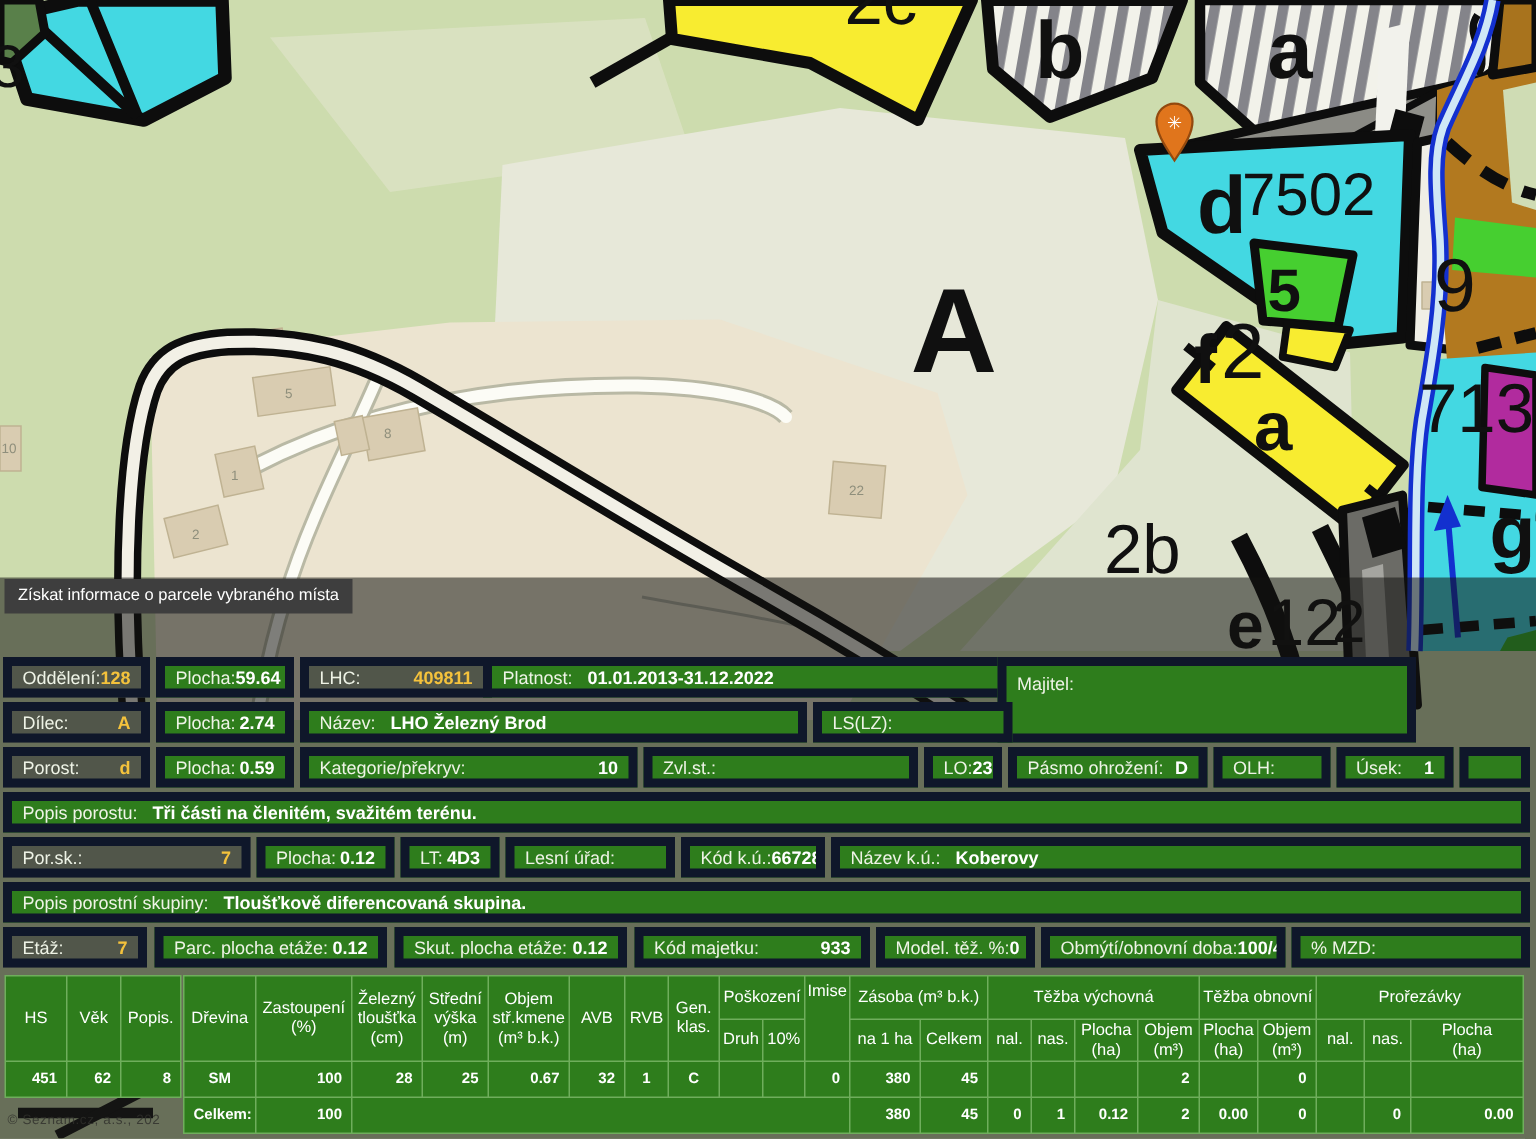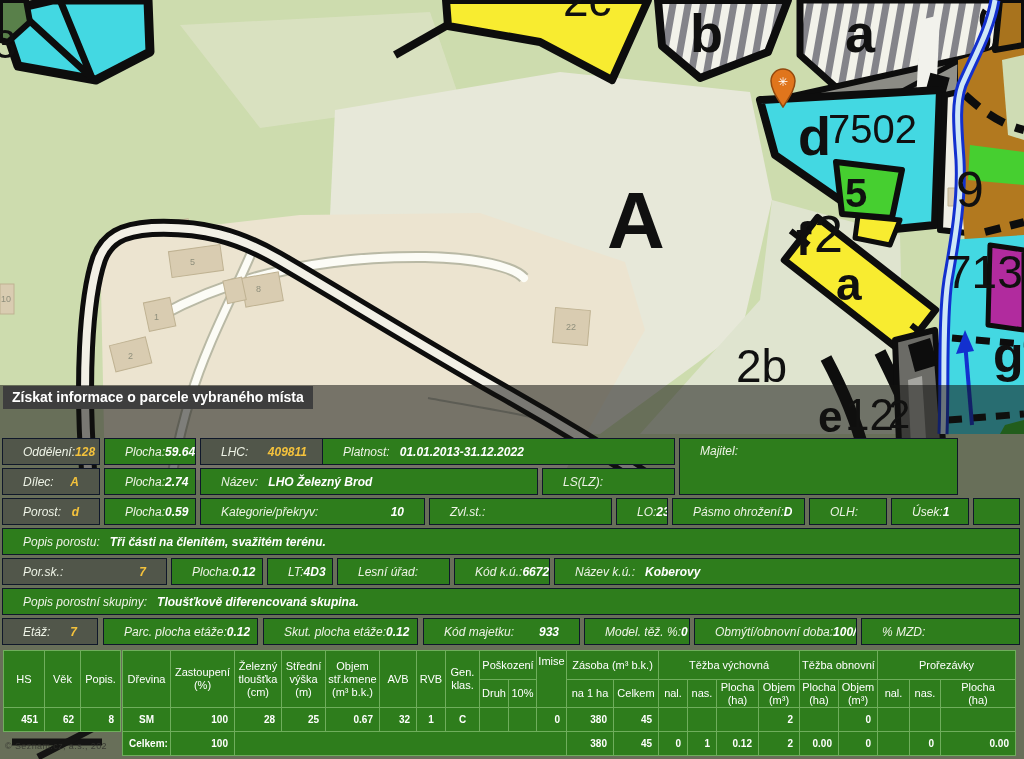--- a/index.html
+++ b/index.html
@@ -2,26 +2,26 @@
 <html><head>
 <meta charset="utf-8">
 <style>
   html,body{margin:0;padding:0;background:#222;}
   #stage{position:relative;width:1024px;height:759px;overflow:hidden;
          font-family:"Liberation Sans",sans-serif;background:#cddcae;}
   #map-svg{position:absolute;left:0;top:0;z-index:0;}
   #dim{position:absolute;left:0;top:385px;width:1024px;height:374px;
        background:rgba(18,18,16,0.54);z-index:1;}
   #tooltip{position:absolute;left:3px;top:386px;height:17px;z-index:3;
-           background:#3e3e3e;color:#fff;font-size:14px;line-height:17px;
-           padding:3px 9px;white-space:nowrap;font-weight:bold;}
+           background:#3e3e3e;color:#fff;font-size:11px;line-height:17px;
+           padding:3px 9px;white-space:nowrap;}
   .cell{position:absolute;height:27px;z-index:2;background:#2e7d1c;
-        border:1px solid #0f172a;box-sizing:border-box;display:flex;
+        border:6px solid #0f172a;box-sizing:border-box;display:flex;
         align-items:center;justify-content:space-between;
-        padding:0 20px;font-size:12px;color:#eef3e6;white-space:nowrap;overflow:hidden;font-style:italic;}
+        padding:0 7px;font-size:12px;color:#eef3e6;white-space:nowrap;overflow:hidden;}
   .cell .lbl{font-weight:400;}
   .cell .val{font-weight:700;color:#ffffff;}
   .cell.gray{background:#51564a;}
   .cell.gray .val{color:#f4c23c;}
   .cell.vleft{justify-content:flex-start;}
   .cell.vleft .val{margin-left:10px;}
   .cell.tall{height:57px;align-items:flex-start;padding-top:5px;}
   .tbl{position:absolute;z-index:2;display:grid;gap:1px;background:#6fae5c;
        padding:1px;box-sizing:content-box;}
   #tblA{left:3px;top:650px;grid-template-columns:40px 35px 39px;
@@ -176,21 +176,21 @@
       <span class="val">59.64</span>
     </div>
 <div class="cell gray" style="left:200px;top:438px;width:128px">
       <span class="lbl">LHC:</span>
       <span class="val">409811</span>
     </div>
 <div class="cell vleft" style="left:322px;top:438px;width:353px">
       <span class="lbl">Platnost:</span>
       <span class="val">01.01.2013-31.12.2022</span>
     </div>
-<div class="cell tall vleft" style="left:679px;top:438px;width:279px">
+<div class="cell tall vleft" style="left:665px;top:438px;width:279px">
       <span class="lbl">Majitel:</span>
       <span class="val"></span>
     </div>
 
 <div class="cell gray" style="left:2px;top:468px;width:98px">
       <span class="lbl">Dílec:</span>
       <span class="val">A</span>
     </div>
 <div class="cell" style="left:104px;top:468px;width:92px">
       <span class="lbl">Plocha:</span>

